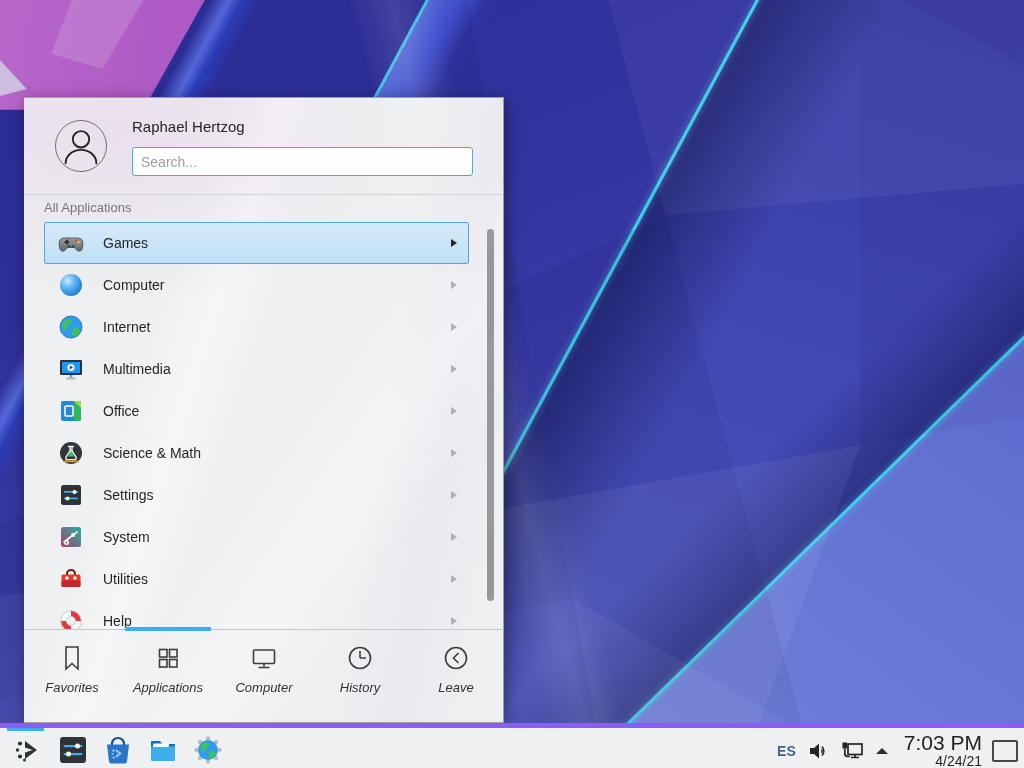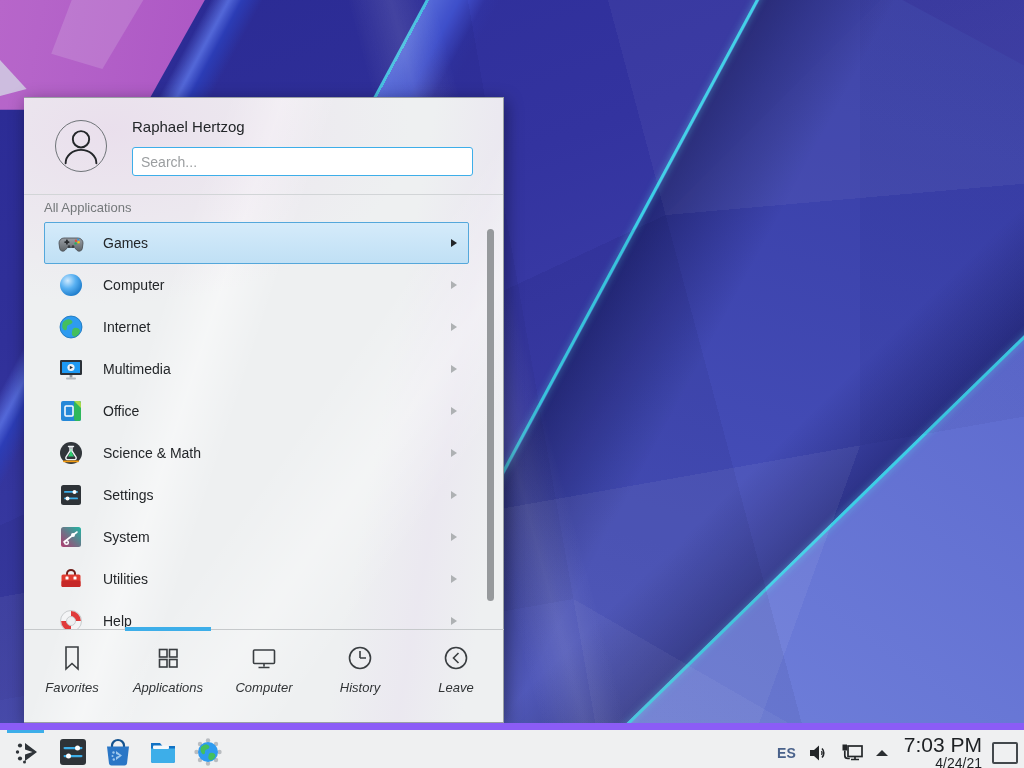--- a/index.html
+++ b/index.html
@@ -72,21 +72,21 @@
 
   .tabbar { position:absolute; left:0; top:531px; width:480px; height:95px; border-top:1px solid #c6c9cb;font-style:italic; }
   .tab-indicator { position:absolute; left:101px; top:-3px; width:86px; height:4px; background:#3daee9; }
   .tabs { display:flex; }
   .tab { width:96px; display:flex; flex-direction:column; align-items:center; padding-top:13px;
     gap:7px; font-size:13px; color:#303335; cursor:default; }
   .tab svg { stroke:#3a3e41; fill:none; stroke-width:1.6; }
 
   
   .taskbar { position:absolute; left:0; bottom:0; width:1024px; height:45px;
-    background:#eff0f1; border-top:7px solid #8b5cf6; z-index:20; }
+    background:#eff0f1; border-top:5px solid #8b5cf6; z-index:20; }
   .task-icons { position:absolute; left:12px; top:6px; display:flex; gap:13px; }
   .task-icon { width:32px; height:32px; position:relative; }
   .active-line { position:absolute; left:-5px; top:-6px; width:37px; height:3px; background:#3daee9; }
   .tray { position:absolute; right:6px; top:0; height:45px; display:flex; align-items:center; }
   .kbd-layout { font-size:14px; font-weight:bold; color:#4a628b; margin-right:11px; }
   .tray-icon { display:flex; margin-right:9px; }
   .clock { text-align:right; color:#1d2023; margin:0 10px 1px 6px; }
   .clock .time { font-size:21px; line-height:22px; }
   .clock .date { font-size:14px; line-height:15px; }
   .show-desktop { width:26px; height:22px; border:2px solid #43484c; border-radius:2px; background:transparent; }

